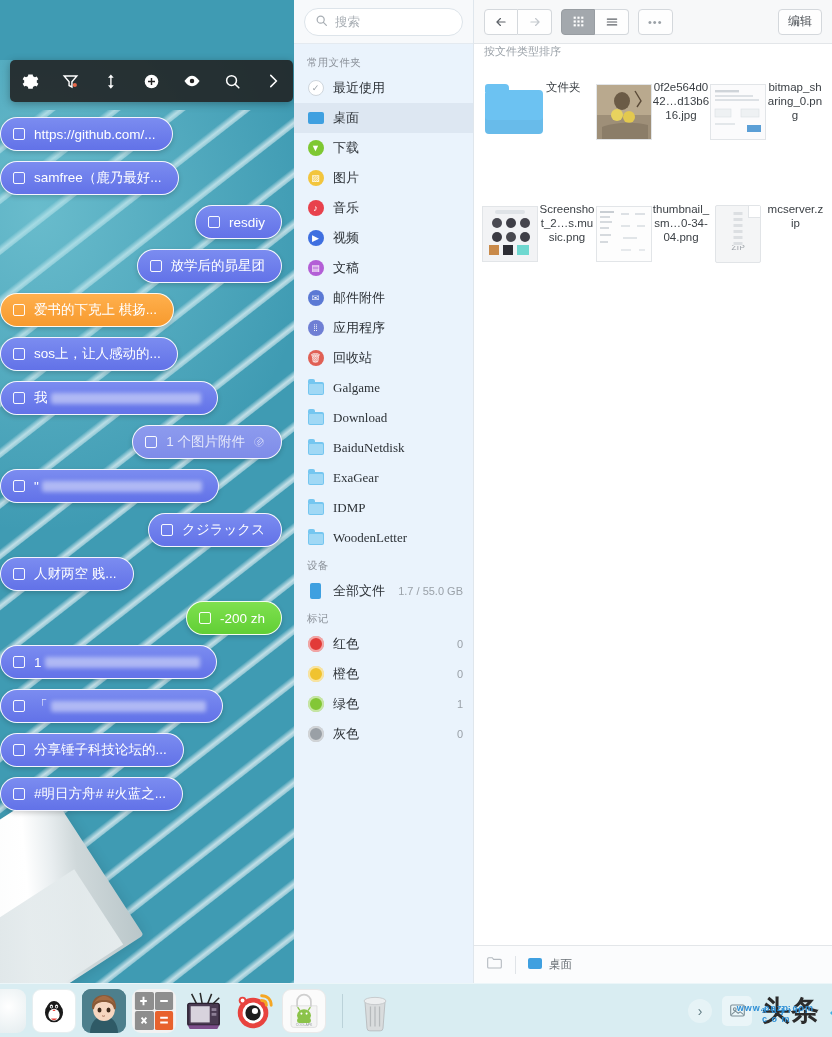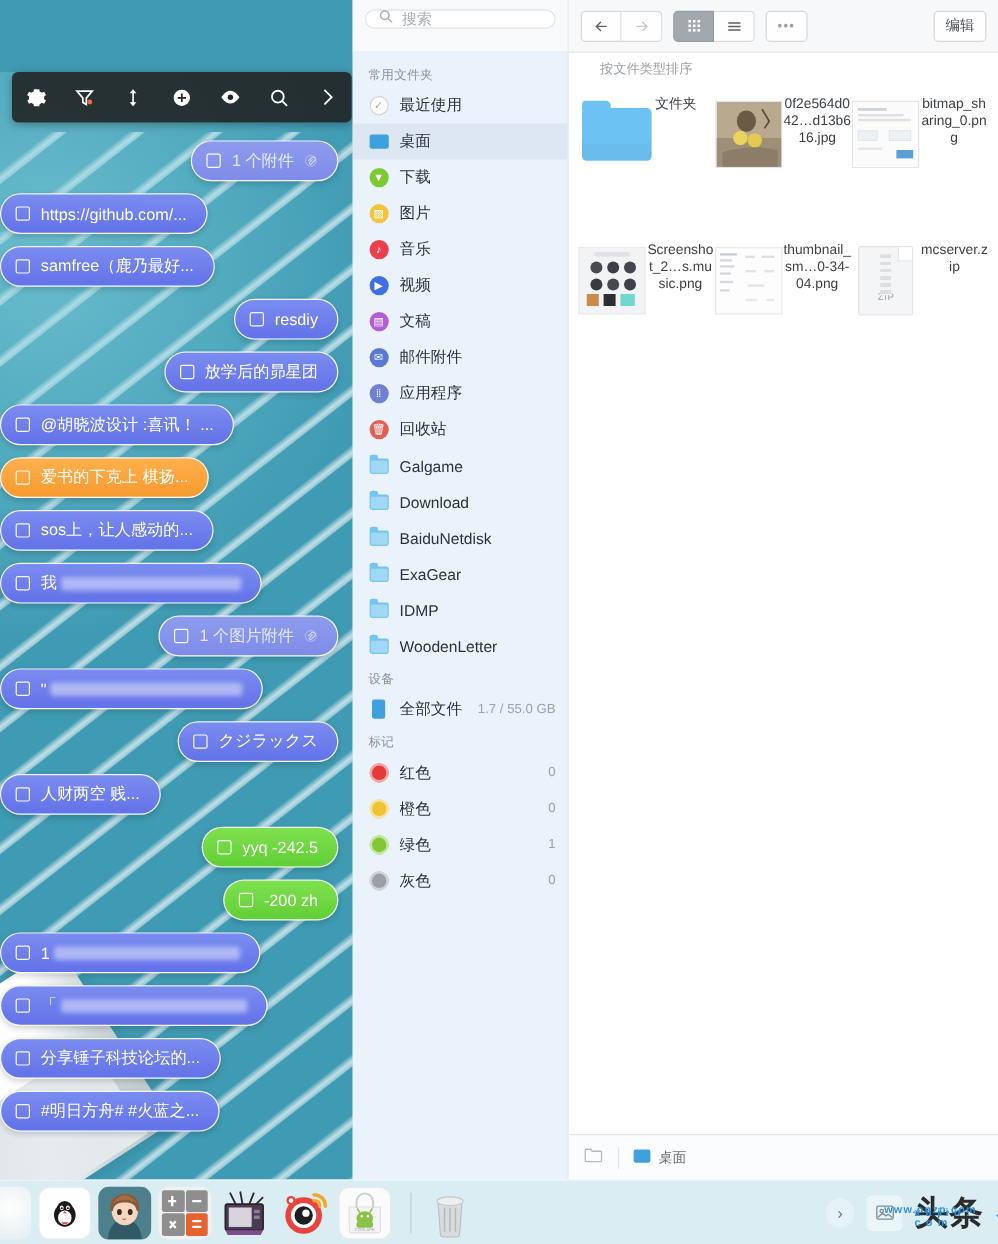--- a/index.html
+++ b/index.html
@@ -109,41 +109,41 @@
     background: #eaf3fc;
     border-right: 1px solid #dfe6ec;
     display: flex; flex-direction: column;
   }
   .fm-search-wrap {
     height: 44px; padding: 8px 10px;
     background: #f7f9fb;
     border-bottom: 1px solid #e4eaf0;
   }
   .fm-search {
-    height: 16px; border-radius: 14px; background: #ffffff;
+    height: 28px; border-radius: 14px; background: #ffffff;
     border: 1px solid #dde4ea;
     display: flex; align-items: center; padding: 0 10px;
   }
   .fm-search input {
     border: none; outline: none; background: transparent;
     font-size: 12.5px; color: #333; width: 100%; margin-left: 7px;
     font-family: "Liberation Sans", sans-serif;
   }
   .fm-search input::placeholder { color: #a8aeb4; }
   .fm-scroll { flex: 1; overflow: hidden; padding-top: 6px; }
   .sec-title {
     font-size: 10.5px; color: #8b9199; padding: 6px 0 3px 13px; letter-spacing: .3px;
   }
   .side-item {
     height: 30px; display: flex; align-items: center;
     padding: 0 10px 0 13px; cursor: pointer; font-size: 13px; color: #2d3237;
   }
   .side-item.active { background: #dde7f2; }
   .side-item .ic { width: 17px; height: 17px; margin-right: 9px; flex: 0 0 auto; display:flex; align-items:center; justify-content:center; }
-  .side-item .lbl { flex: 1; overflow: hidden; text-overflow: ellipsis; white-space: nowrap; }
+  .side-item .lbl { flex: 1; overflow: hidden; text-overflow: ellipsis; white-space: nowrap; font-family: Liberation Serif, serif; }
   .side-item .cnt { font-size: 11px; color: #9aa1a8; }
 
   .ic-circ { width: 16px; height: 16px; border-radius: 50%; display:flex; align-items:center; justify-content:center; color:#fff; font-size:9px; }
   .ic-folder {
     width: 16px; height: 13px; border-radius: 2px;
     background: #74c6f0;
     position: relative;
   }
   .ic-folder::before {
     content: ""; position: absolute; left: 0; top: -3px; width: 7px; height: 4px;
@@ -167,21 +167,21 @@
     display: flex; align-items: center; justify-content: center;
     font-size: 12px; color: #4a4f54; cursor: pointer;
   }
   .tg .tbtn:first-child { border-radius: 4px 0 0 4px; }
   .tg .tbtn:last-child { border-radius: 0 4px 4px 0; border-left: none; }
   .tbtn.single { border-radius: 4px; }
   .tbtn.on { background: #a3a8ad; border-color: #989da2; color: #fff; }
   .tbtn.dis { color: #c2c7cc; }
   .spacer { flex: 1; }
 
-  .fm-sortbar { height: 26px; display: flex; align-items: center; padding: 0 26px; }
+  .fm-sortbar { height: 26px; display: flex; align-items: flex-start; padding: 0 10px; }
   .fm-sortbar span { font-size: 11px; color: #9aa1a8; }
 
   .fm-grid {
     flex: 1; padding: 6px 8px 0 8px;
     display: grid; grid-template-columns: repeat(3, 1fr);
     grid-auto-rows: 122px; align-content: start;
   }
   .fitem {
     display: flex; flex-direction: row; align-items: flex-start;
     cursor: pointer; padding-top: 4px;
@@ -289,60 +289,42 @@
         </svg>
     </div>
     <div class="tb-btn">
       <svg width="18" height="18" viewBox="0 0 24 24" fill="none" stroke="#fff" stroke-width="2" stroke-linecap="round">
           <path d="M9 4.5L16.5 12 9 19.5"></path>
         </svg>
     </div>
   </div>
 
   <div class="pill-list" id="pillList">
+      <div class="pill-row l">
+        <div class="pill">
+          <span class="cb"></span>
+          <span class="txt">https://github.com/...</span>
+        </div>
+      </div>
+      <div class="pill-row l">
+        <div class="pill">
+          <span class="cb"></span>
+          <span class="txt">samfree（鹿乃最好...</span>
+        </div>
+      </div>
       <div class="pill-row r">
-        <div class="pill dim">
-          <span class="cb"></span>
-          <span class="txt">1 个附件</span>
-          <span class="clip">
-            <svg width="12" height="12" viewBox="0 0 24 24" fill="none" stroke="currentColor" stroke-width="1.8">
-              <circle cx="12" cy="12" r="9" opacity=".5"></circle>
-              <path d="M15 9.5l-5 5a2 2 0 002.8 2.8l5-5a3.6 3.6 0 10-5-5l-5 5"></path>
-            </svg>
-          </span>
-        </div>
-      </div>
-      <div class="pill-row l">
-        <div class="pill">
-          <span class="cb"></span>
-          <span class="txt">https://github.com/...</span>
-        </div>
-      </div>
-      <div class="pill-row l">
-        <div class="pill">
-          <span class="cb"></span>
-          <span class="txt">samfree（鹿乃最好...</span>
+        <div class="pill">
+          <span class="cb"></span>
+          <span class="txt">resdiy</span>
         </div>
       </div>
       <div class="pill-row r">
         <div class="pill">
           <span class="cb"></span>
-          <span class="txt">resdiy</span>
-        </div>
-      </div>
-      <div class="pill-row r">
-        <div class="pill">
-          <span class="cb"></span>
           <span class="txt">放学后的昴星团</span>
-        </div>
-      </div>
-      <div class="pill-row l">
-        <div class="pill">
-          <span class="cb"></span>
-          <span class="txt">@胡晓波设计 :喜讯！ ...</span>
         </div>
       </div>
       <div class="pill-row l">
         <div class="pill orange">
           <span class="cb"></span>
           <span class="txt">爱书的下克上 棋扬...</span>
         </div>
       </div>
       <div class="pill-row l">
         <div class="pill">
@@ -379,26 +361,20 @@
       <div class="pill-row r">
         <div class="pill">
           <span class="cb"></span>
           <span class="txt">クジラックス</span>
         </div>
       </div>
       <div class="pill-row l">
         <div class="pill">
           <span class="cb"></span>
           <span class="txt">人财两空 贱...</span>
-        </div>
-      </div>
-      <div class="pill-row r">
-        <div class="pill green">
-          <span class="cb"></span>
-          <span class="txt">yyq -242.5</span>
         </div>
       </div>
       <div class="pill-row r">
         <div class="pill green">
           <span class="cb"></span>
           <span class="txt">-200 zh</span>
         </div>
       </div>
       <div class="pill-row l">
         <div class="pill">

